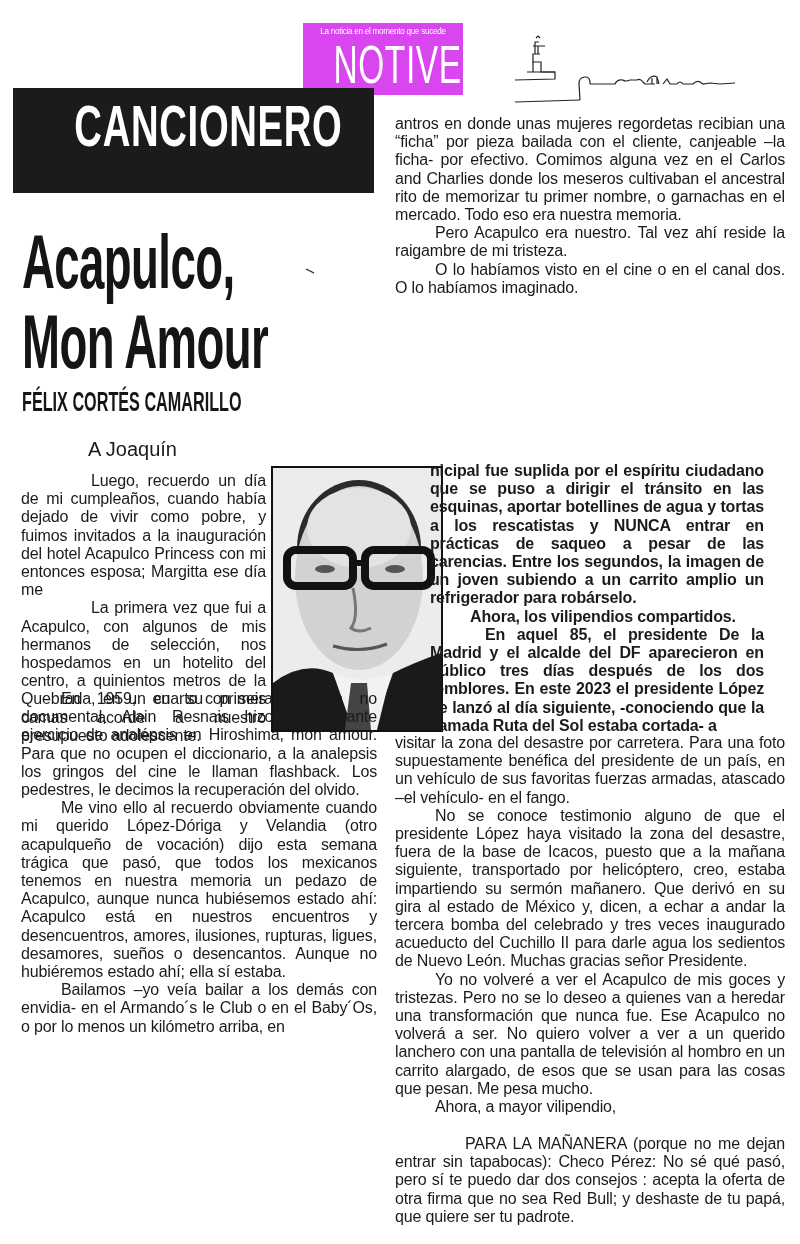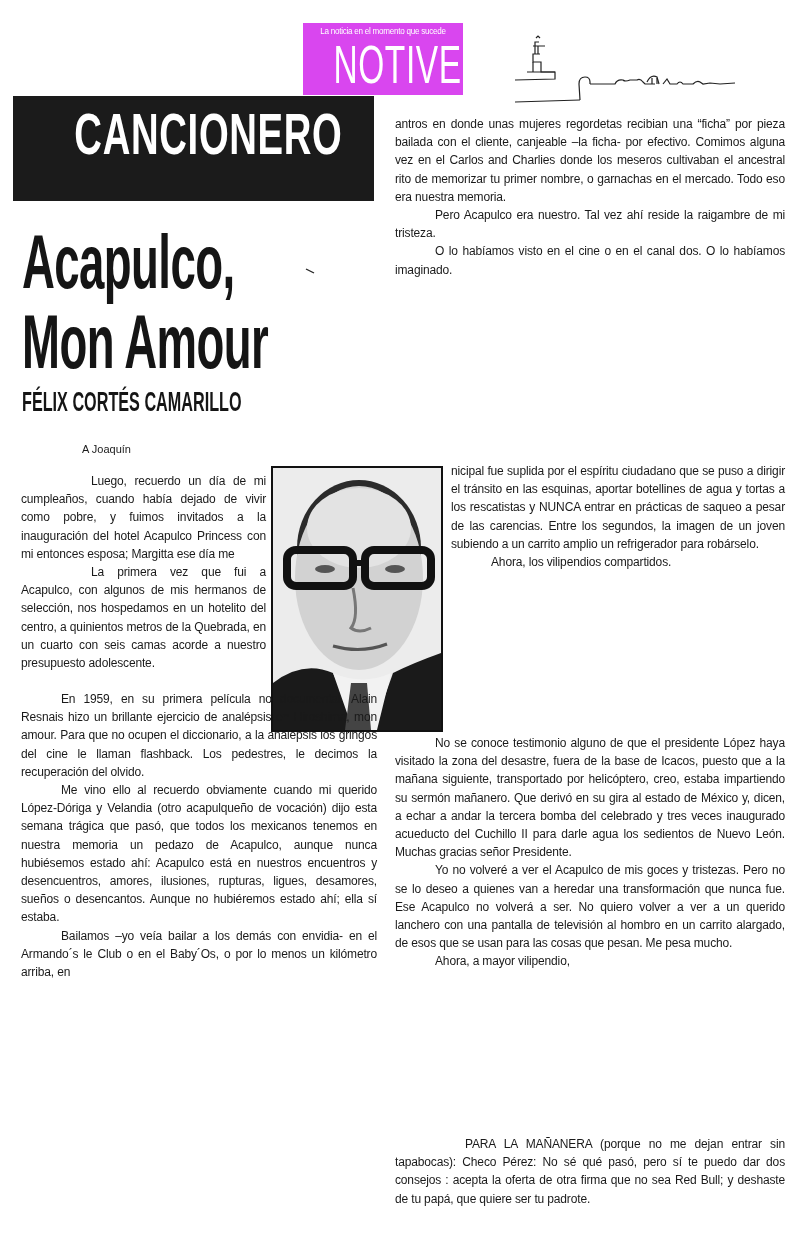--- a/index.html
+++ b/index.html
@@ -16,21 +16,21 @@
   }
   .logo .brand {
     display: block; font-size: 54px; line-height: 54px; font-weight: normal;
     transform: scaleX(0.62); transform-origin: center; letter-spacing: 1px;
     margin-top: 0px; white-space: nowrap;
   }
 
   .fort { position: absolute; left: 505px; top: 22px; width: 250px; height: 85px; }
 
   .section-box {
-    position: absolute; left: 13px; top: 96px; width: 361px; height: 105px;
+    position: absolute; left: 13px; top: 88px; width: 361px; height: 105px;
     background: #1b1b1b;
   }
   .section-box .label {
     position: absolute; left: 0; right: 0; top: 8px;
     color: #fff; font-weight: bold; font-size: 58px; line-height: 60px;
     text-align: center; white-space: nowrap;
     transform: scaleX(0.66); transform-origin: center top; letter-spacing: 1px;
   }
 
   .headline {
@@ -41,26 +41,26 @@
   }
   .headline span { display: block; }
   .byline {
     position: absolute; left: 22px; top: 388px;
     font-weight: bold; font-size: 27px; line-height: 28px; color: #151515;
     transform: scaleX(0.6); transform-origin: left top; white-space: nowrap;
   }
   .stray-mark { position: absolute; left: 305px; top: 268px; width: 10px; height: 6px; }
 
   .dedication {
-    position: absolute; left: 82px; top: 440px;
-    font-size: 11px; line-height: 18px;
+    position: absolute; left: 88px; top: 440px;
+    font-size: 20px; line-height: 18px;
   }
 
   .body-text {
-    font-size: 12px; line-height: 18.2px; text-align: justify;
+    font-size: 16px; line-height: 18.2px; text-align: justify;
     letter-spacing: -0.15px;
   }
   .body-text p { text-indent: 0; }
   .ind1 { text-indent: 40px !important; }
   .ind2 { text-indent: 55px !important; }
   .ind3 { text-indent: 70px !important; }
 
   .col-left-top {
     position: absolute; left: 21px; top: 472px; width: 245px;
   }
@@ -68,21 +68,21 @@
     position: absolute; left: 21px; top: 690px; width: 356px;
   }
   .photo {
     position: absolute; left: 271px; top: 466px; width: 172px; height: 266px;
     background: #e9e9e9; border: 2px solid #111; overflow: hidden;
   }
   .col-right-top {
     position: absolute; left: 395px; top: 115px; width: 390px;
   }
   .col-right-mid {
-    position: absolute; left: 451px; top: 462px; width: 334px;
+    position: absolute; left: 430px; top: 462px; width: 334px; font-weight: bold;
   }
   .col-right-bottom {
     position: absolute; left: 395px; top: 734px; width: 390px;
   }
   .col-right-end {
     position: absolute; left: 395px; top: 1135px; width: 390px;
   }
 </style>
 </head>
 <body>
@@ -153,23 +153,25 @@
 
 <div class="col-right-top body-text">
   <p>antros en donde unas mujeres regordetas  recibian una “ficha” por pieza bailada con el cliente, canjeable –la ficha- por efectivo. Comimos alguna vez en el Carlos and Charlies donde los meseros cultivaban el ancestral rito de memorizar tu primer nombre, o garnachas en el mercado. Todo eso era nuestra memoria.</p>
   <p class="ind1">Pero Acapulco era nuestro. Tal vez ahí reside la raigambre de mi tristeza.</p>
   <p class="ind1">O lo habíamos visto en el cine o en el canal dos. O lo habíamos imaginado.</p>
 </div>
 
 <div class="col-right-mid body-text">
   <p>nicipal fue suplida por el espíritu ciudadano que se puso a dirigir el tránsito en las esquinas, aportar botellines de agua y tortas a los rescatistas y NUNCA entrar en prácticas de saqueo a pesar de las carencias. Entre los segundos, la imagen de un joven subiendo a un carrito amplio un refrigerador para robárselo.</p>
   <p class="ind1">Ahora, los vilipendios compartidos.</p>
+  <p class="ind2">En aquel 85, el presidente De la Madrid y el alcalde del DF aparecieron en público tres días después de los dos temblores. En este 2023 el presidente López se lanzó al día siguiente, -conociendo que la llamada Ruta del Sol estaba cortada- a</p>
 </div>
 
 <div class="col-right-bottom body-text">
+  <p>visitar la zona del desastre por carretera. Para una foto supuestamente benéfica del presidente de un país, en un vehículo de sus favoritas fuerzas armadas, atascado –el vehículo- en el fango.</p>
   <p class="ind1">No se conoce testimonio alguno de que el presidente López haya visitado la zona del desastre, fuera de la base de Icacos, puesto que a la mañana siguiente, transportado por helicóptero, creo, estaba impartiendo su sermón mañanero. Que derivó en su gira al estado de México y, dicen, a echar a andar la tercera bomba del celebrado y tres veces inaugurado acueducto del Cuchillo II para darle agua los sedientos de Nuevo León. Muchas gracias señor Presidente.</p>
   <p class="ind1">Yo no volveré a ver el Acapulco de mis goces y tristezas. Pero no se lo deseo a quienes van a heredar una transformación que nunca fue. Ese Acapulco no volverá a ser. No quiero volver a ver a un querido lanchero con una pantalla de televisión al hombro en un carrito alargado, de esos que se usan para las cosas que pesan. Me pesa mucho.</p>
   <p class="ind1">Ahora, a mayor vilipendio,</p>
 </div>
 
 <div class="col-right-end body-text">
   <p class="ind3">PARA LA MAÑANERA (porque no me dejan entrar sin tapabocas): Checo Pérez: No sé qué pasó, pero sí te puedo dar dos consejos : acepta la oferta de otra firma que no sea Red Bull; y deshaste de tu papá, que quiere ser tu padrote.</p>
 </div>
 
 </body></html>

